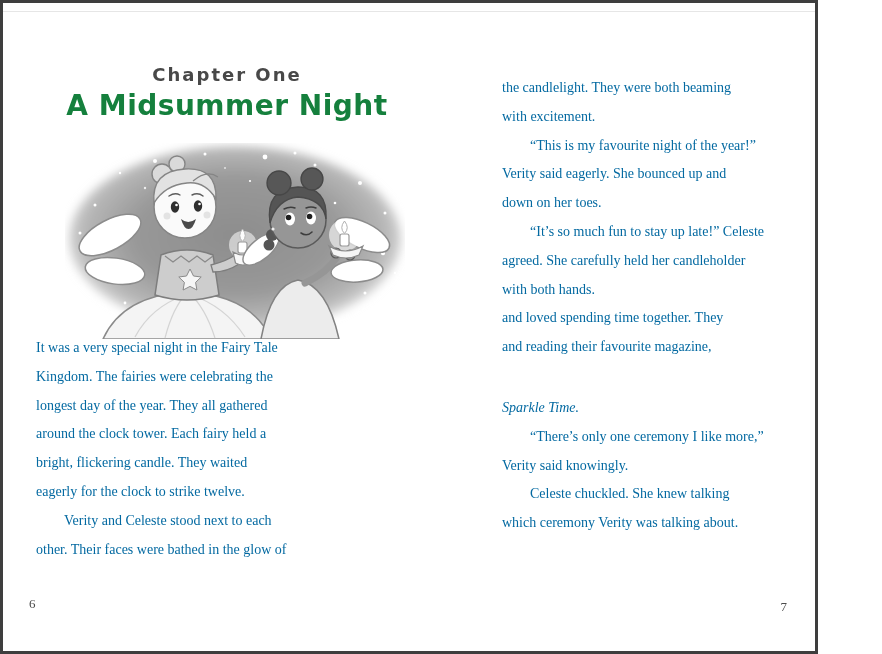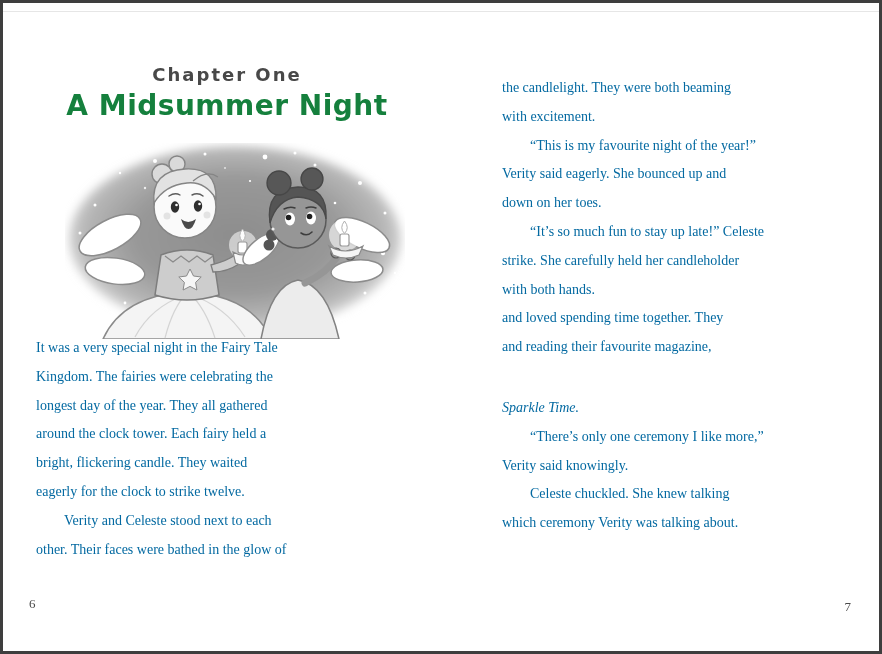--- a/index.html
+++ b/index.html
@@ -1,18 +1,18 @@
 <!DOCTYPE html>
 <html><head>
 <meta charset="utf-8">
 <style>
   html, body { margin: 0; padding: 0; background: #fff; }
   .spread {
     position: relative;
-    width: 882px;
+    width: 818px;
     height: 654px;
     box-sizing: border-box;
     background: #ffffff;
     border: 3px solid #3e3e3e;
     overflow: hidden;
     font-family: "Liberation Serif", serif;
   }
   .top-edge-line {
     position: absolute; top: 8px; left: 0; right: 0; height: 1px;
     background: #e6e6e6;
@@ -178,21 +178,21 @@
   </div>
 
   <div>
     <div class="body-col right-col">
         <div class="line">the candlelight. They were both beaming</div>
         <div class="line">with excitement.</div>
         <div class="line indent">“This is my favourite night of the year!”</div>
         <div class="line">Verity said eagerly. She bounced up and</div>
         <div class="line">down on her toes.</div>
         <div class="line indent">“It’s so much fun to stay up late!” Celeste</div>
-        <div class="line">strike. She carefully held her candleholder</div>
+        <div class="line">agreed. She carefully held her candleholder</div>
         <div class="line">with both hands.</div>
         <div class="line">and loved spending time together. They</div>
         <div class="line">and reading their favourite magazine,</div>
         <div class="line italic">Sparkle Time.</div>
         <div class="line indent">“There’s only one ceremony I like more,”</div>
         <div class="line">Verity said knowingly.</div>
         <div class="line indent">Celeste chuckled. She knew talking</div>
         <div class="line">which ceremony Verity was talking about.</div>
       </div>
     <div class="page-number pn-right">7</div>

